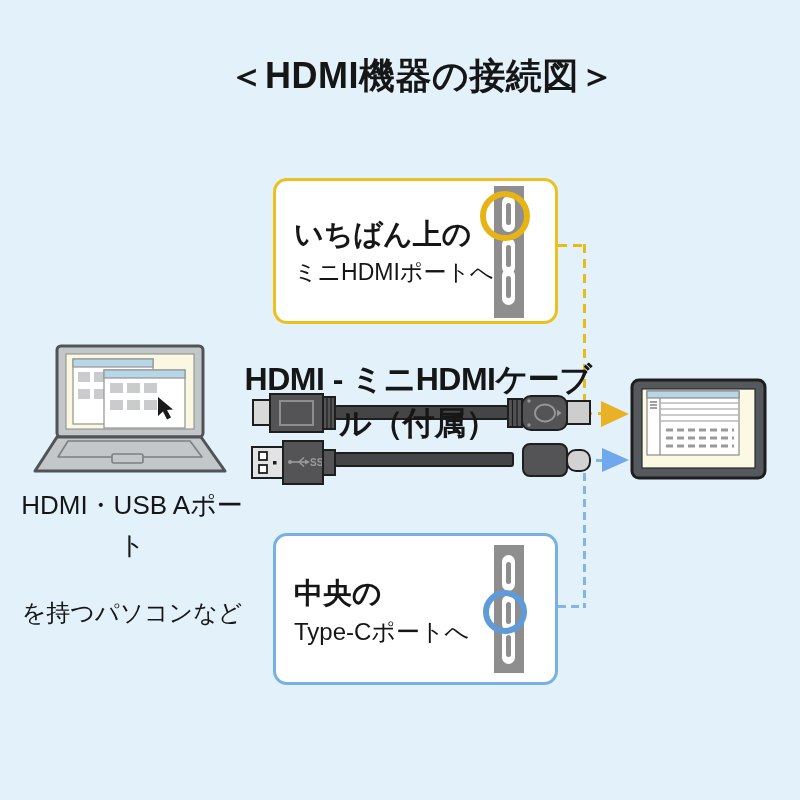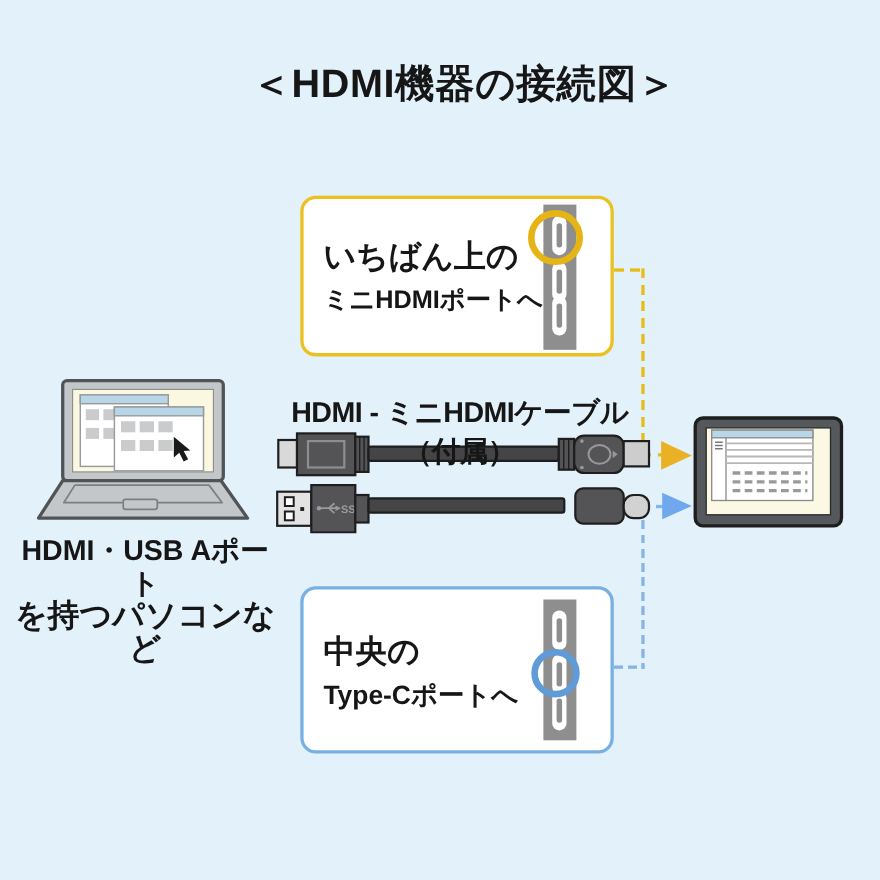--- a/index.html
+++ b/index.html
@@ -11,21 +11,21 @@
   .title {
     position:absolute; left:0; right:0; top:52px; text-align:center;
     font-size:36px; font-weight:800; letter-spacing:0.5px;padding-left:44px;
   }
   
   .callout { position:absolute; background:#ffffff; border-radius:14px; box-sizing:border-box; }
   .callout.yellow { border:3px solid #ecc11f; }
   .callout.blue   { border:3px solid #79b0e3; }
   .co-text { position:absolute; left:18px; top:38px; }
   .co-heading { font-size:29px; font-weight:800; line-height:1.1; }
-  .co-sub { font-size:23px; font-weight:700; margin-top:6px; }
+  .co-sub { font-size:23px; font-weight:400; margin-top:6px; }
   
   .port-strip { position:absolute; background:#8e8e8e; width:30px; }
   .port { position:absolute; left:8px; width:13px; height:36px; border-radius:7px; background:#ffffff; }
   .port::after {
     content:""; position:absolute; left:4px; top:7px; width:5px; height:22px;
     border-radius:3px; background:#8e8e8e;
   }
   .ring { position:absolute; border-radius:50%; box-sizing:border-box; }
   .ring.yellow { width:50px; height:50px; border:6px solid #e6b414; }
   .ring.blue   { width:44px; height:44px; border:6px solid #5f9bd8; }
@@ -34,23 +34,23 @@
   .dash-v { position:absolute; width:3px; }
   .dash-h.yellow { background:repeating-linear-gradient(90deg,#e8bc17 0 9px,rgba(0,0,0,0) 9px 15px); }
   .dash-v.yellow { background:repeating-linear-gradient(180deg,#e8bc17 0 9px,rgba(0,0,0,0) 9px 15px); }
   .dash-h.blue { background:repeating-linear-gradient(90deg,#85b5e6 0 8px,rgba(0,0,0,0) 8px 13px); }
   .dash-v.blue { background:repeating-linear-gradient(180deg,#85b5e6 0 8px,rgba(0,0,0,0) 8px 13px); }
   .arrow { position:absolute; width:0; height:0; border-style:solid; }
   .arrow.yellow { border-width:13px 0 13px 28px; border-color:transparent transparent transparent #eab125; }
   .arrow.blue   { border-width:12px 0 12px 27px; border-color:transparent transparent transparent #6fa8ec; }
   
   .label { position:absolute; text-align:center; }
-  .label-cable { font-size:26px; font-weight:600; letter-spacing:-0.5px; }
-  .label-device { font-size:26px; font-weight:700; line-height:30px; }
-  .label-device .second { font-size:29px; }
+  .label-cable { font-size:32px; font-weight:600; letter-spacing:-0.5px; }
+  .label-device { font-size:26px; font-weight:400; line-height:40px; }
+  .label-device .second { font-size:24px;margin-top:28px; }
   svg { position:absolute; display:block; }
 </style>
 </head>
 <body>
 
 <div class="stage">
 
   <div class="title">＜HDMI機器の接続図＞</div>
 
   <div class="callout yellow" style="left:273px; top:178px; width:285px; height:146px;">

